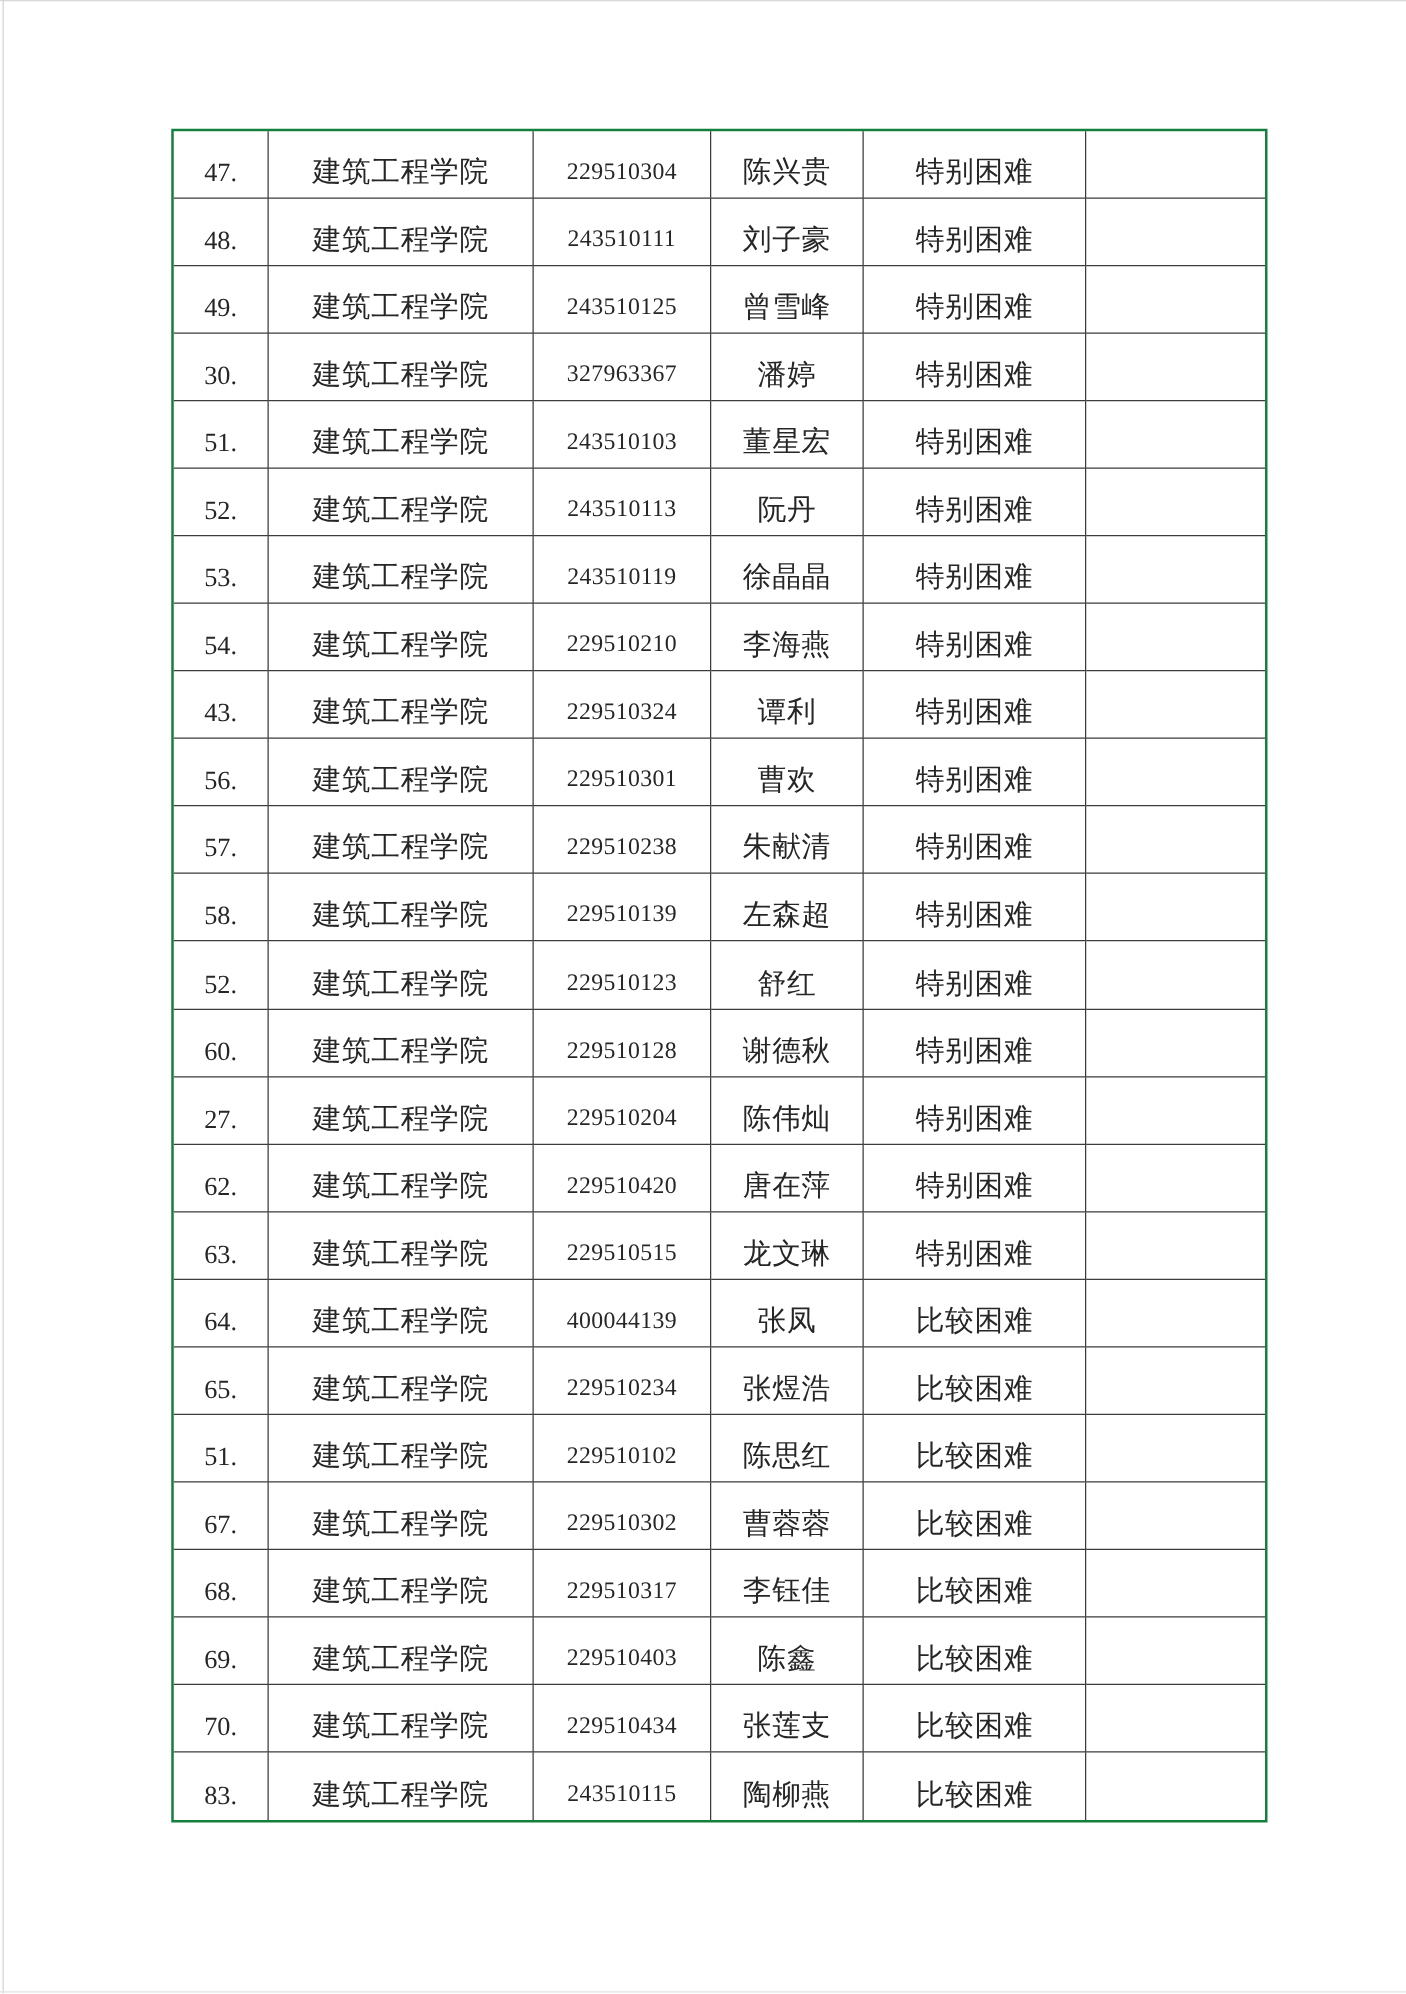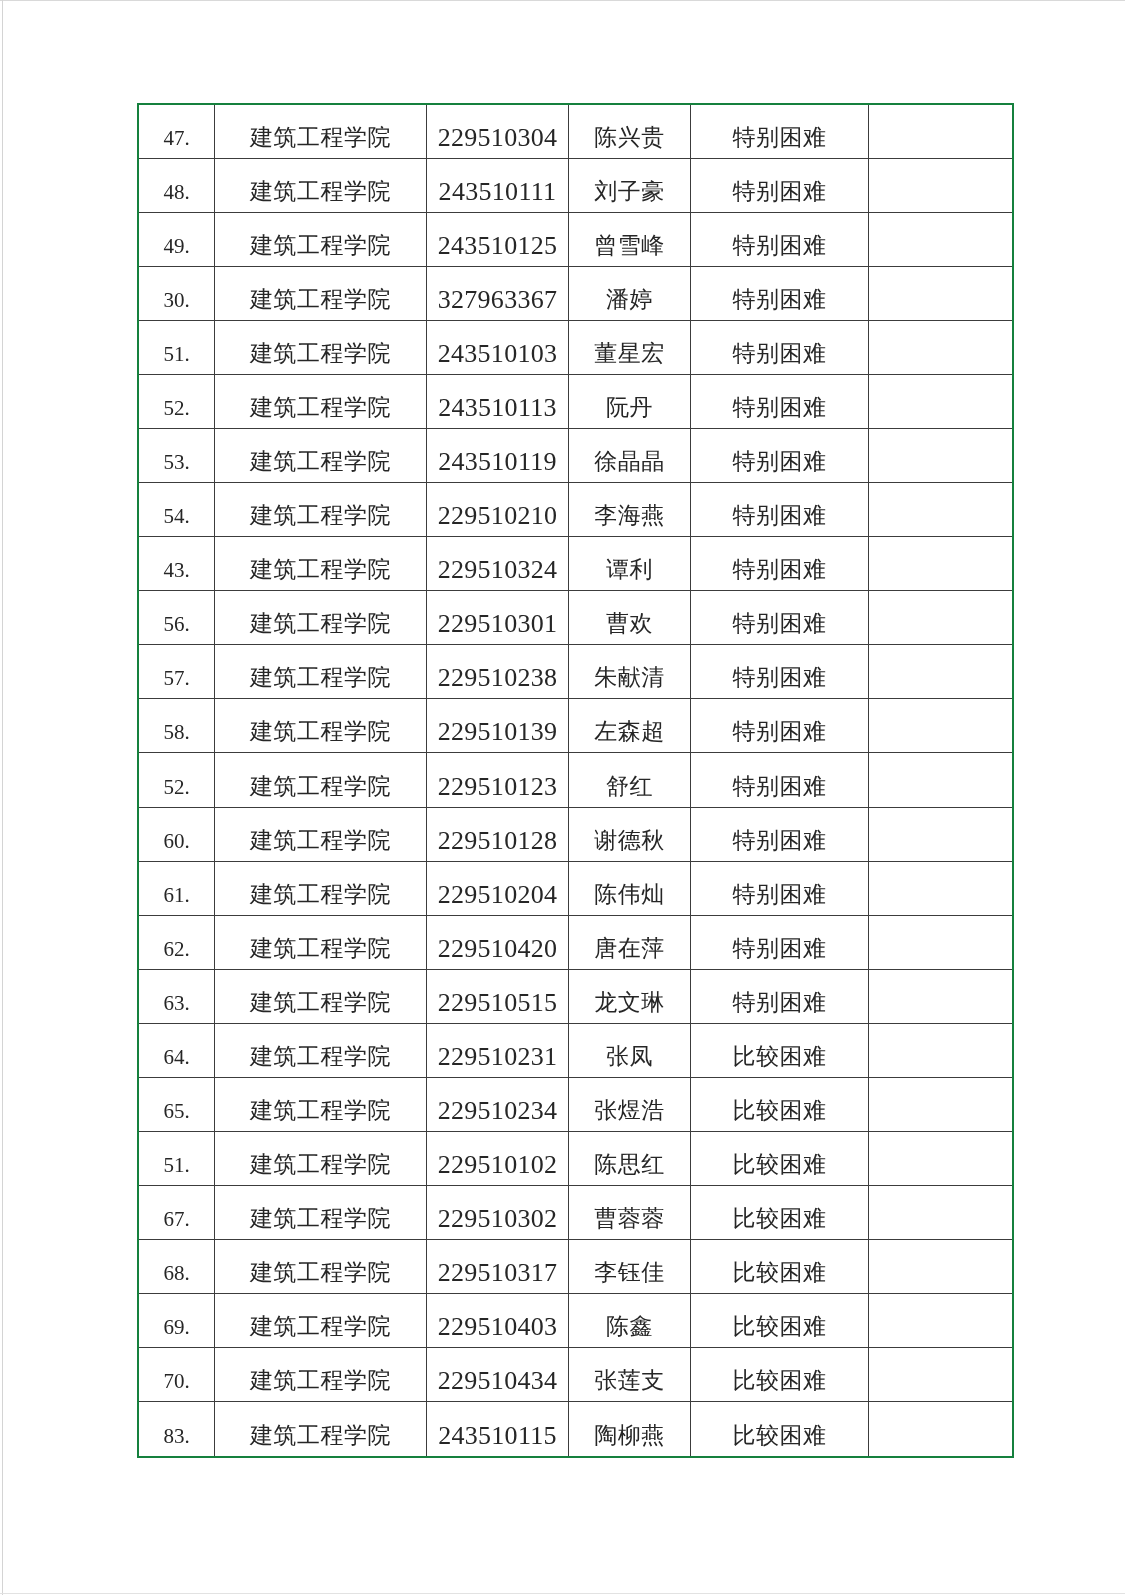--- a/index.html
+++ b/index.html
@@ -49,21 +49,21 @@
     font-size: 22px;
     line-height: 24px;
     color: #262626;
     white-space: nowrap;
     overflow: hidden;
   }
   .c-note { border-right: none; }
   .row:last-child .cell { border-bottom: none; }
   .c-college, .c-name, .c-level { font-size: 23px; letter-spacing: 0.5px; }
   .c-no { font-size: 21px; }
-  .c-id { font-size: 26px; letter-spacing: 0.3px; }
+  .c-id { font-size: 19px; letter-spacing: 0.3px; }
 </style>
 </head>
 <body>
 
 <div class="page">
   <div class="edge edge-top"></div>
   <div class="edge edge-left"></div>
   <div class="edge edge-bottom"></div>
 
   <div class="table" id="student-table">
@@ -187,21 +187,21 @@
   <div class="row">
     <div class="cell c-no">60.</div>
     <div class="cell c-college">建筑工程学院</div>
     <div class="cell c-id">229510128</div>
     <div class="cell c-name">谢德秋</div>
     <div class="cell c-level">特别困难</div>
     <div class="cell c-note"></div>
   </div>
 
   <div class="row">
-    <div class="cell c-no">61.</div>
+    <div class="cell c-no">27.</div>
     <div class="cell c-college">建筑工程学院</div>
     <div class="cell c-id">229510204</div>
     <div class="cell c-name">陈伟灿</div>
     <div class="cell c-level">特别困难</div>
     <div class="cell c-note"></div>
   </div>
 
   <div class="row">
     <div class="cell c-no">62.</div>
     <div class="cell c-college">建筑工程学院</div>
@@ -216,21 +216,21 @@
     <div class="cell c-college">建筑工程学院</div>
     <div class="cell c-id">229510515</div>
     <div class="cell c-name">龙文琳</div>
     <div class="cell c-level">特别困难</div>
     <div class="cell c-note"></div>
   </div>
 
   <div class="row">
     <div class="cell c-no">64.</div>
     <div class="cell c-college">建筑工程学院</div>
-    <div class="cell c-id">229510231</div>
+    <div class="cell c-id">400044139</div>
     <div class="cell c-name">张凤</div>
     <div class="cell c-level">比较困难</div>
     <div class="cell c-note"></div>
   </div>
 
   <div class="row">
     <div class="cell c-no">65.</div>
     <div class="cell c-college">建筑工程学院</div>
     <div class="cell c-id">229510234</div>
     <div class="cell c-name">张煜浩</div>

